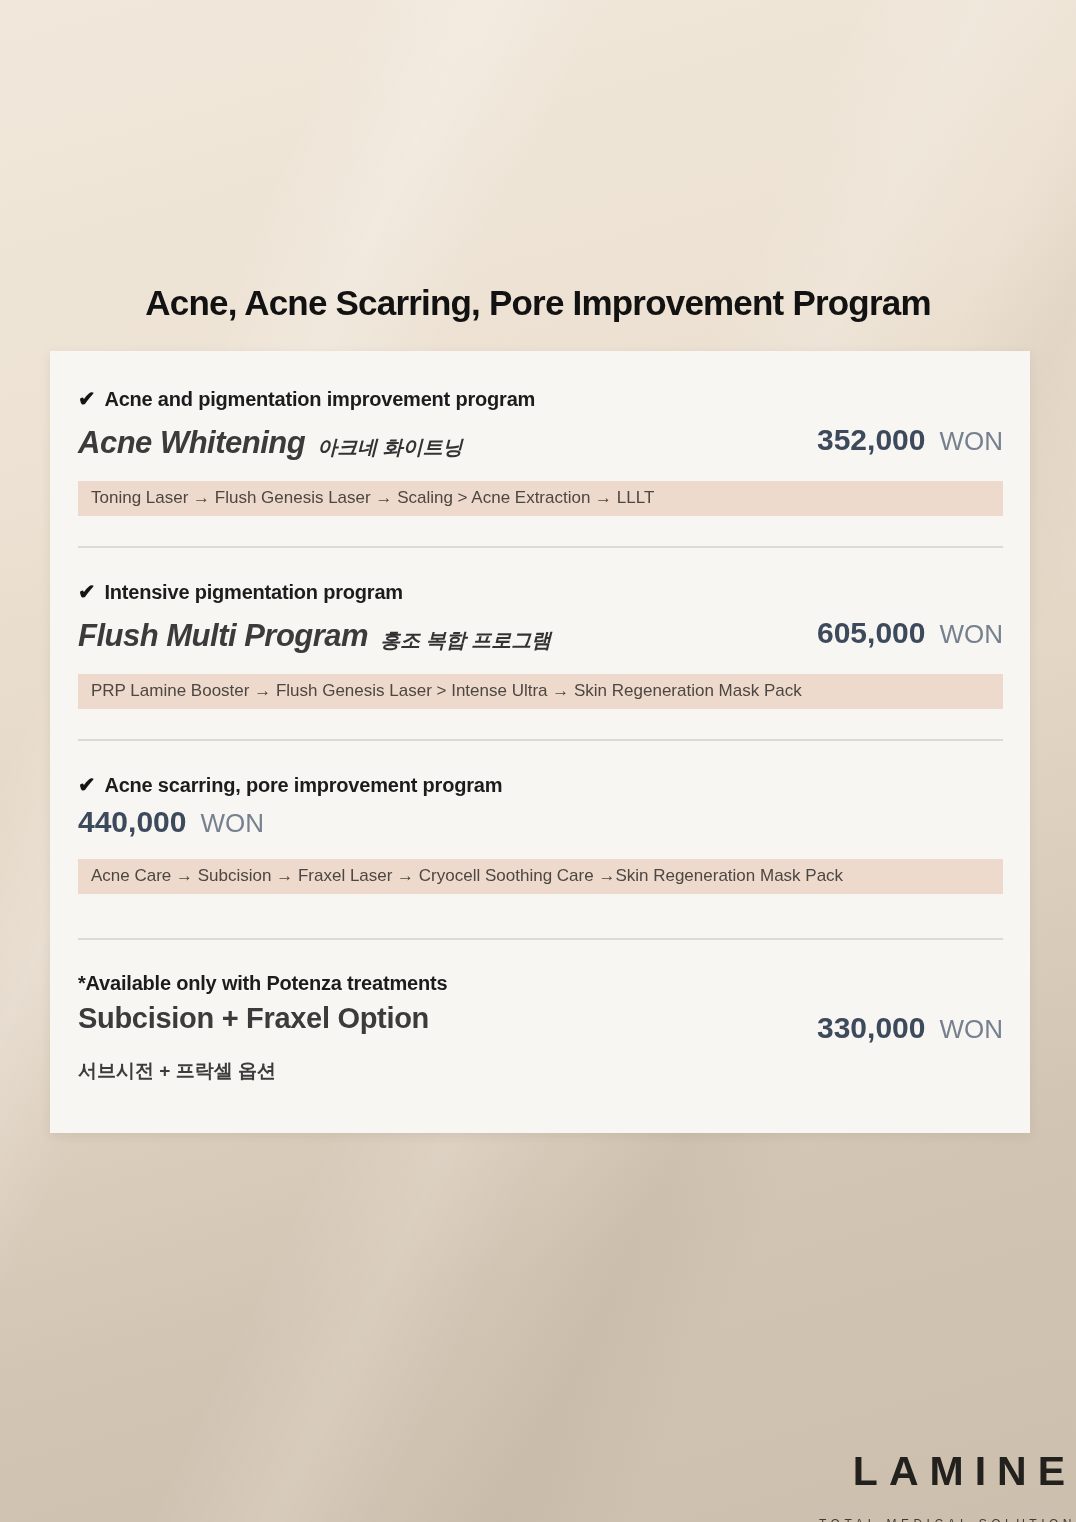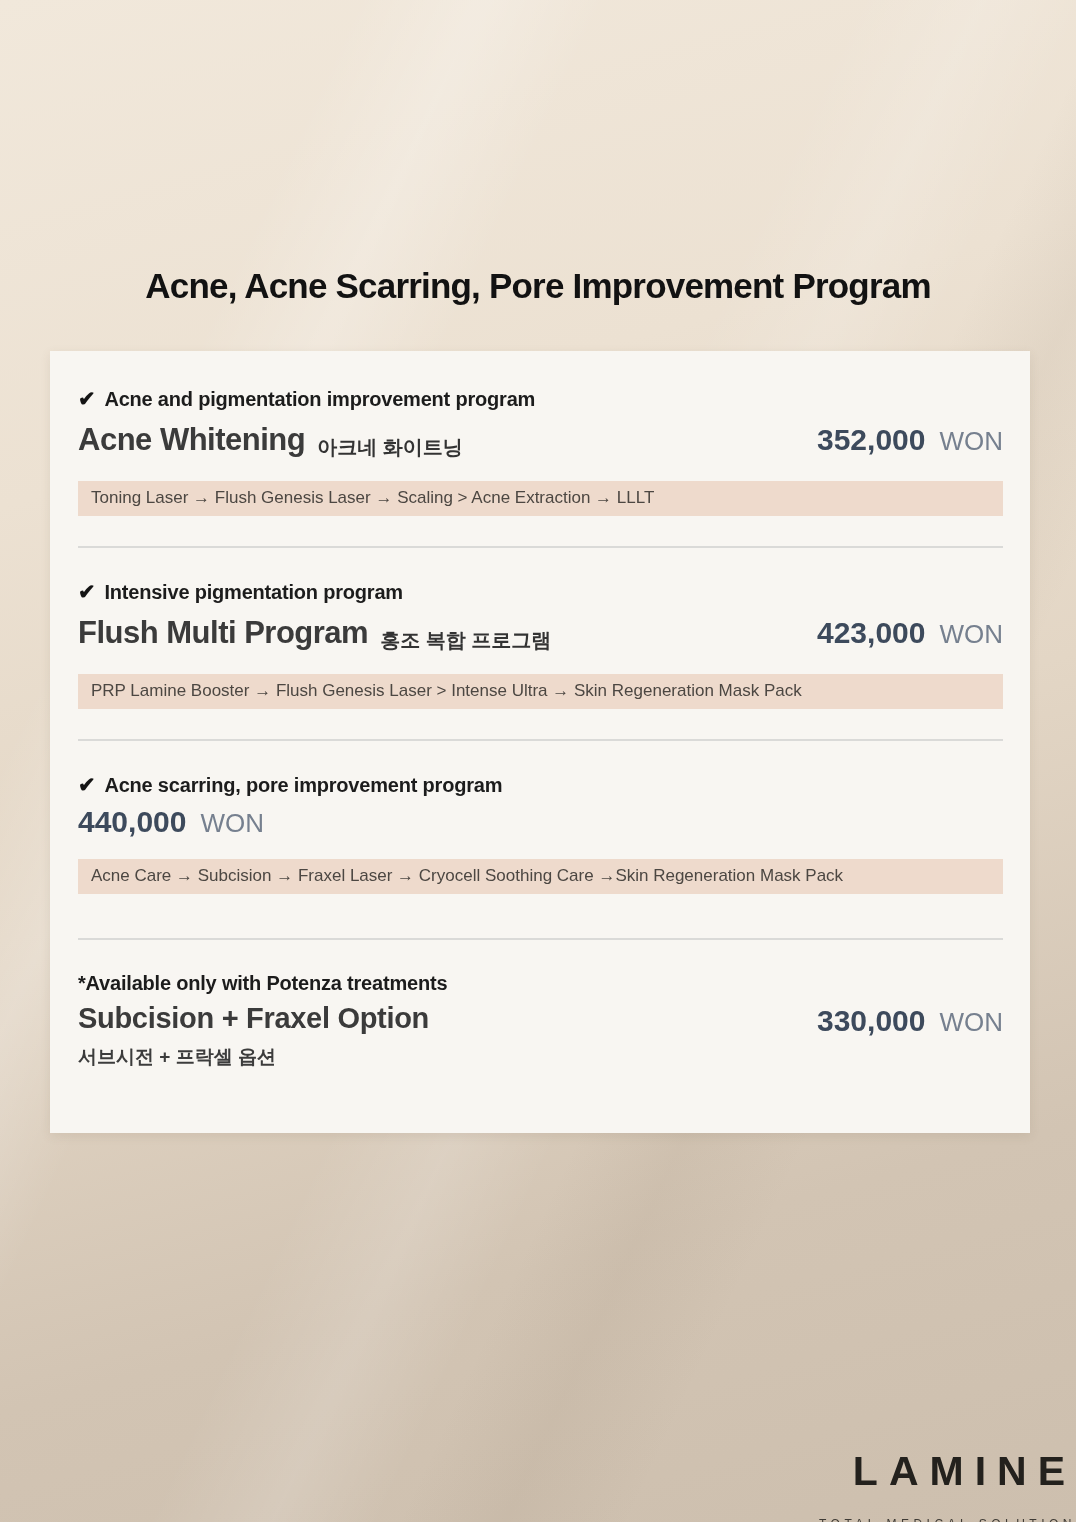--- a/index.html
+++ b/index.html
@@ -15,21 +15,21 @@
   .bg-texture {
     position: absolute; inset: 0; pointer-events: none;
     background:
       linear-gradient(115deg, rgba(255,255,255,0) 20%, rgba(255,255,255,0.22) 27%, rgba(255,255,255,0) 34%),
       linear-gradient(115deg, rgba(255,255,255,0) 48%, rgba(255,255,255,0.14) 55%, rgba(255,255,255,0) 61%),
       linear-gradient(115deg, rgba(120,100,78,0) 62%, rgba(120,100,78,0.07) 68%, rgba(120,100,78,0) 75%);
   }
 
   .page-title {
     position: absolute;
-    top: 243px; left: 0; width: 100%;
+    top: 260px; left: 0; width: 100%;
     text-align: center;
     font-size: 35px;
     font-weight: bold;
     letter-spacing: -0.8px;
     color: #121212;
   }
 
   .card {
     position: absolute;
     left: 50px; top: 351px;
@@ -44,21 +44,21 @@
     display: flex; align-items: center;
     font-size: 20px; font-weight: bold; color: #1c1c1c;
     letter-spacing: -0.2px;
   }
   .check-icon { margin-right: 9px; font-size: 21px; color: #141414; }
 
   .program-row {
     display: flex; justify-content: space-between; align-items: center;
     margin-top: 8px;
   }
-  .names { display: flex; align-items: center; }
+  .names { display: flex; align-items: flex-end; font-style: italic; }
   .program-name {
     font-size: 31px; font-weight: bold; color: #3b3b3b; letter-spacing: -0.5px;
   }
   .program-name-kr {
     font-size: 20px; font-weight: bold; color: #333333; margin-left: 12px; margin-top: 15px;
   }
   .price { display: flex; align-items: baseline; white-space: nowrap; }
   .price-amount { font-size: 30px; font-weight: bold; color: #3d4a5c; letter-spacing: 0; }
   .price-currency { font-size: 26px; font-weight: normal; color: #76808f; margin-left: 14px; }
 
@@ -75,21 +75,21 @@
     margin: 30px 0 32px 0;
   }
   .divider.wide-gap { margin-top: 44px; }
 
   .option-row { display: flex; justify-content: space-between; align-items: center; }
   .option-note { font-size: 20px; font-weight: bold; color: #1c1c1c; letter-spacing: -0.2px; }
   .option-name {
     font-size: 29px; font-weight: bold; color: #3b3b3b;
     letter-spacing: -0.3px; margin-top: 7px;
   }
-  .option-name-kr { font-size: 19px; font-weight: bold; color: #3c3c3c; margin-top: 9px; }
+  .option-name-kr { font-size: 19px; font-weight: bold; color: #3c3c3c; margin-top: 23px; }
 
   .footer-logo { position: absolute; top: 1448px; left: 0; width: 100%; text-align: right; }
   .logo-name {
     font-size: 41px; font-weight: bold; color: #23211d;
     letter-spacing: 11px; text-indent: 11px;
   }
   .logo-tagline {
     font-size: 12px; font-weight: normal; color: #3f3b35;
     letter-spacing: 4.5px; text-indent: 4.5px; margin-top: 22px; padding-left: 32px;
   }
@@ -129,21 +129,21 @@
     <div class="check-line">
       <span class="check-icon">✔</span>
       <span>Intensive pigmentation program</span>
     </div>
     <div class="program-row">
       <div class="names">
         <span class="program-name">Flush Multi Program</span>
         <span class="program-name-kr">홍조 복합 프로그램</span>
       </div>
       <div class="price">
-        <span class="price-amount">423,000</span>
+        <span class="price-amount">605,000</span>
         <span class="price-currency">WON</span>
       </div>
     </div>
     <div class="steps-bar">
       <span>PRP Lamine Booster → Flush Genesis Laser &gt; Intense Ultra → Skin Regeneration Mask Pack</span>
     </div>
   </section>
 
   <hr class="divider">
 

